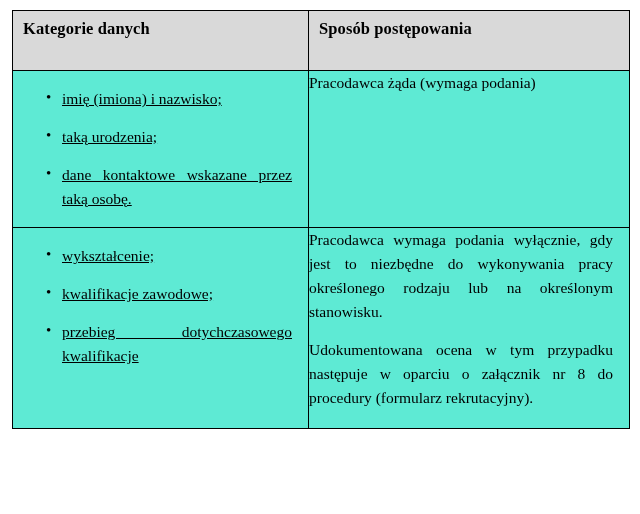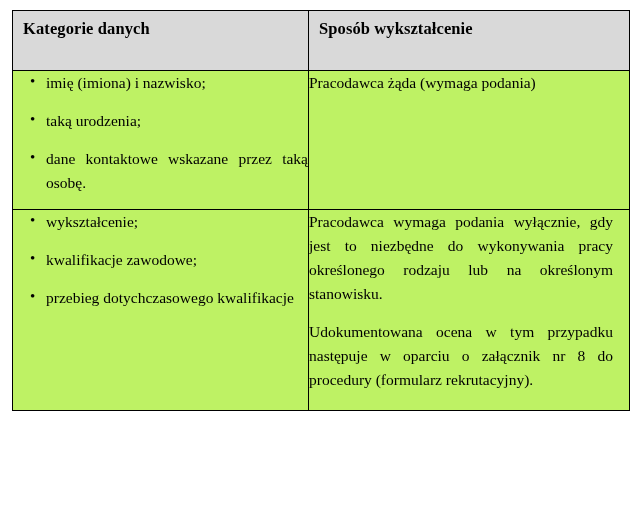--- a/index.html
+++ b/index.html
@@ -23,21 +23,21 @@
     background: #ffffff;
   }
 
   .data-table {
     position: absolute;
     left: 12px;
     top: 10px;
     width: 617px;
     border-collapse: collapse;
     table-layout: fixed;
-    background: #bef264;
+    background: #5eead4;
   }
 
   .data-table col.col-left  { width: 296px; }
   .data-table col.col-right { width: 321px; }
 
   .data-table th,
   .data-table td {
     border: 1px solid #000000;
     vertical-align: top;
     padding: 0;
@@ -61,22 +61,23 @@
     font-size: 15.5px;
     line-height: 1.55;
   }
 
   .cell-left  { padding-left: 8px; }
   .cell-right { padding-left: 10px; padding-right: 8px; }
 
   
   ul.bullets {
     list-style: none;
-    margin: 0;
+    margin: 16px;
     padding: 0;
+    text-decoration: underline;
   }
   ul.bullets > li {
     position: relative;
     padding-left: 33px;
     margin: 0 0 14px 0;
     text-align: justify;
     text-justify: inter-word;
     hyphens: none;
   }
   ul.bullets > li:last-child { margin-bottom: 0; }
@@ -112,21 +113,21 @@
 
   <table class="data-table">
     <colgroup>
       <col class="col-left">
       <col class="col-right">
     </colgroup>
 
     <thead>
       <tr>
         <th>Kategorie danych</th>
-        <th>Sposób wykształcenie</th>
+        <th>Sposób postępowania</th>
       </tr>
     </thead>
 
     <tbody>
 
       <tr class="row-1">
         <td class="cell cell-left">
           <ul class="bullets">
             <li>imię (imiona) i nazwisko;</li>
             <li>taką urodzenia;</li>

